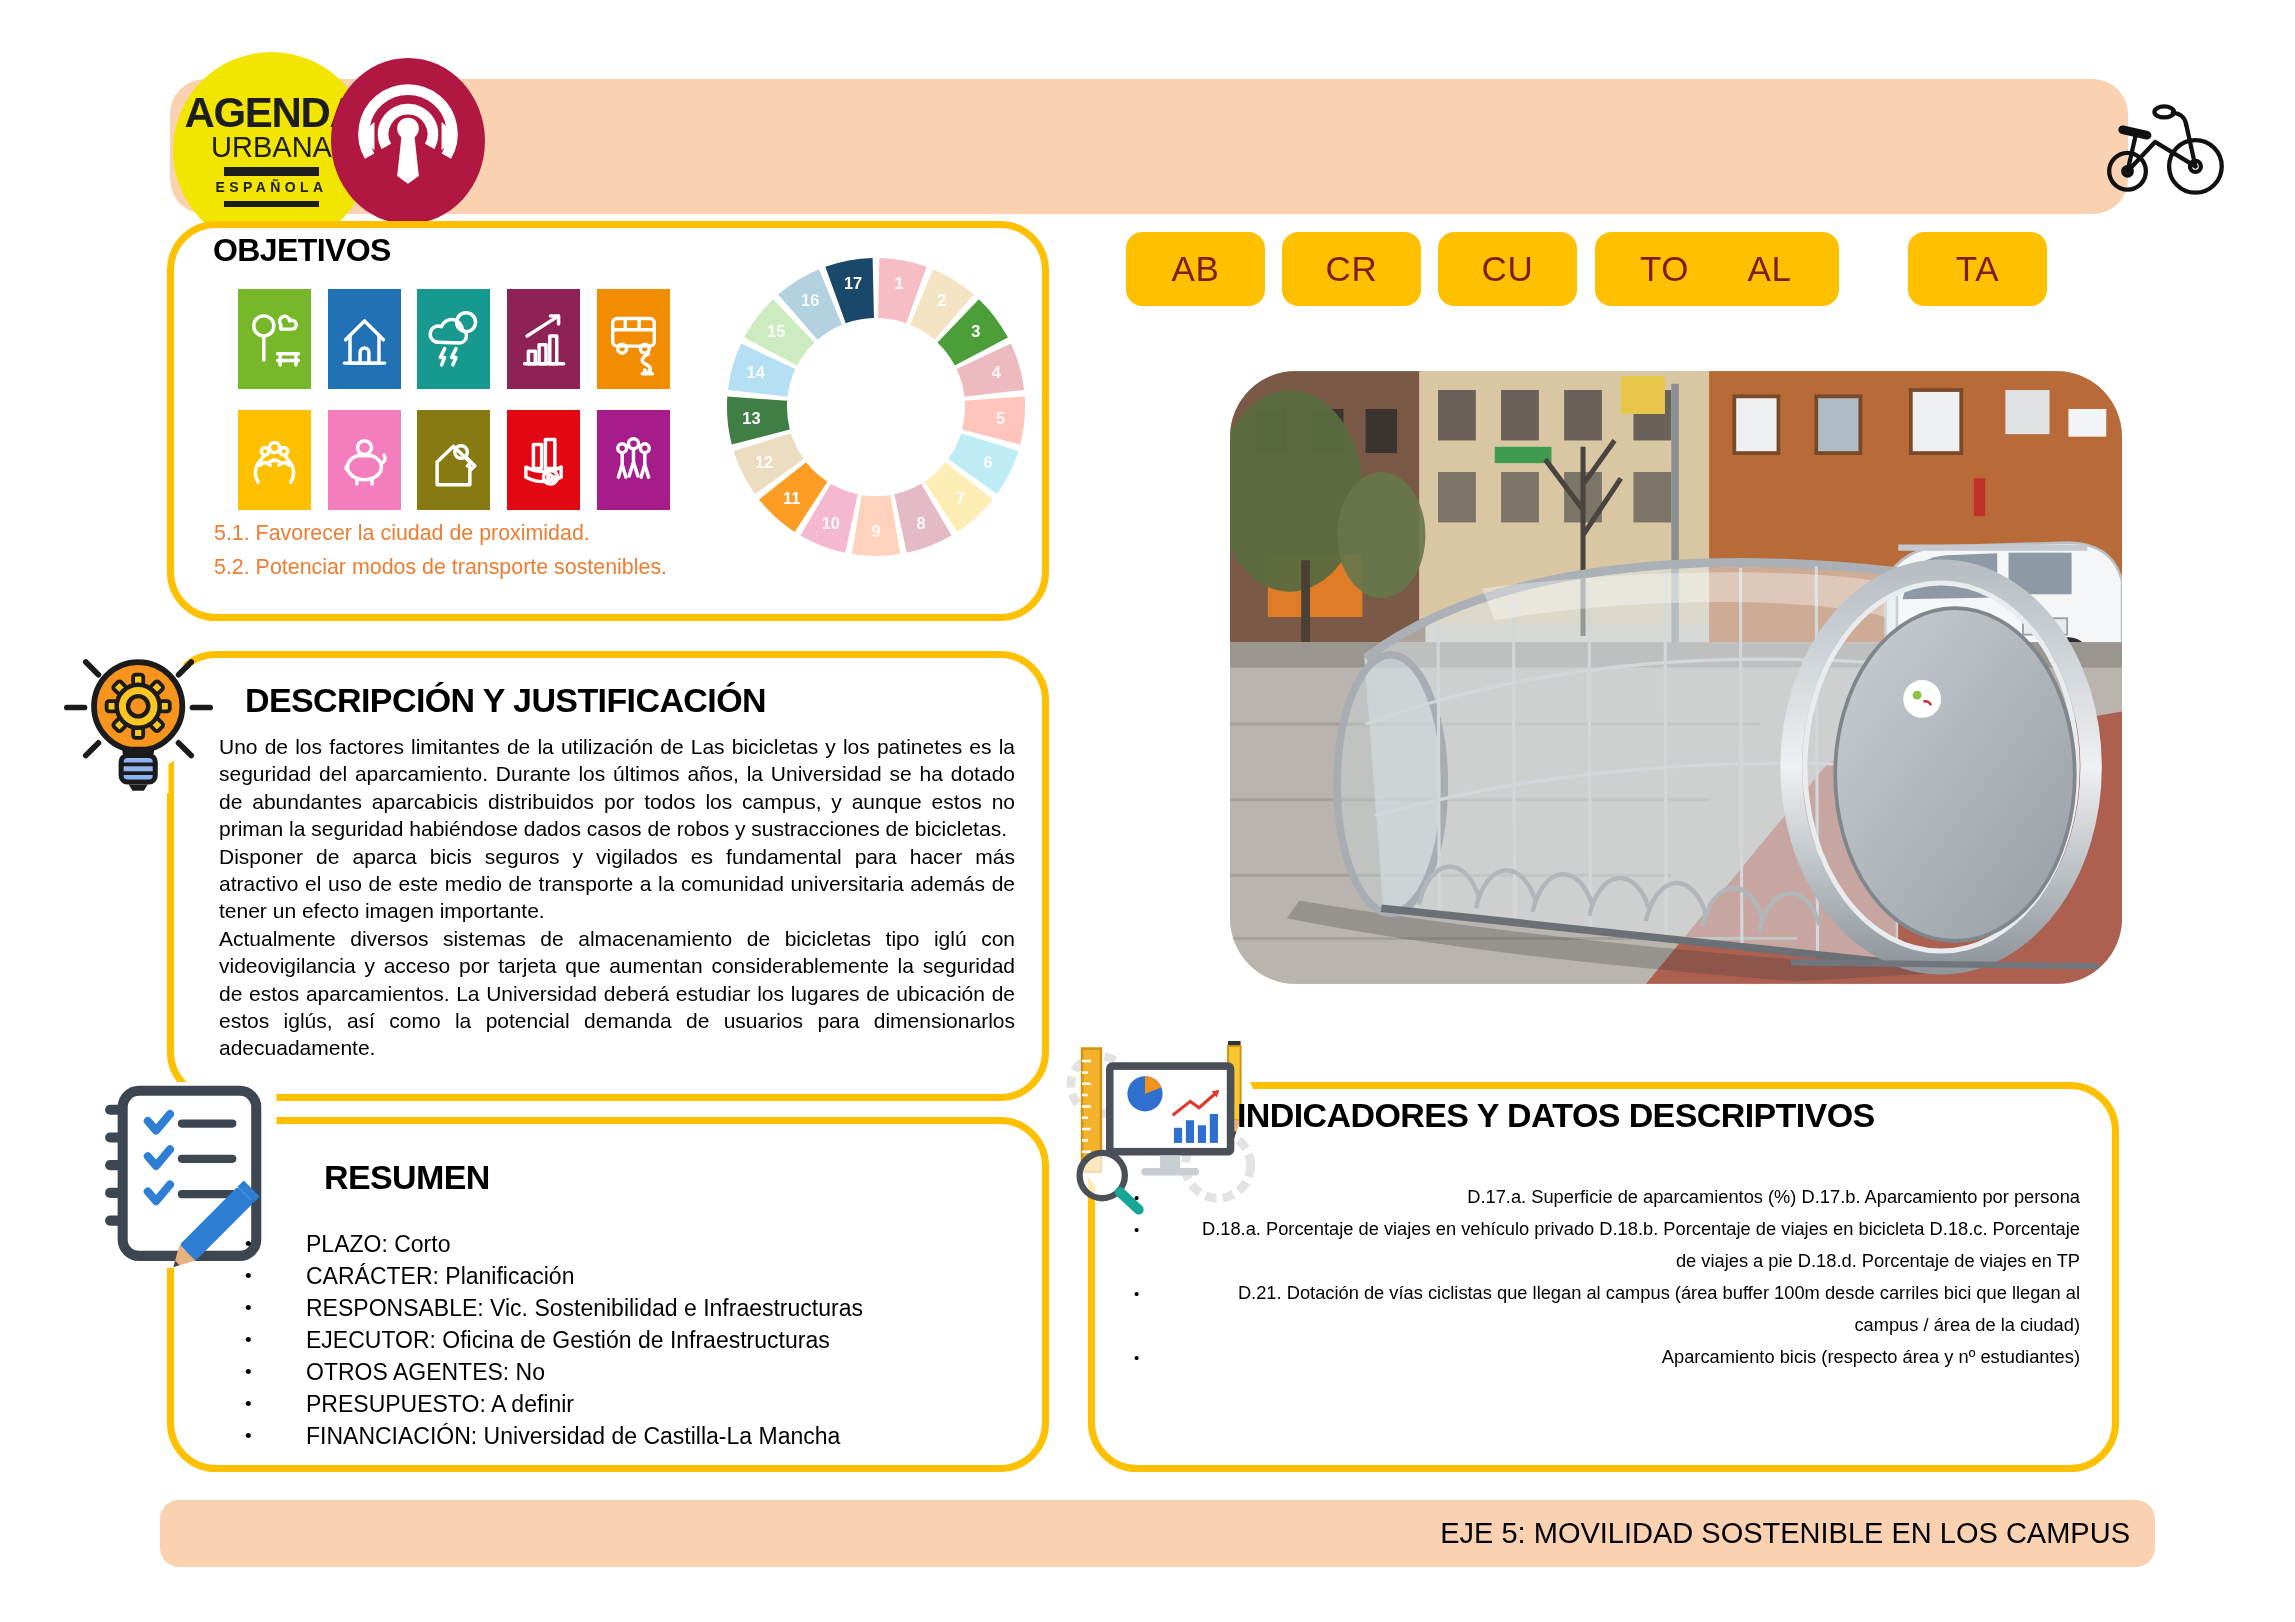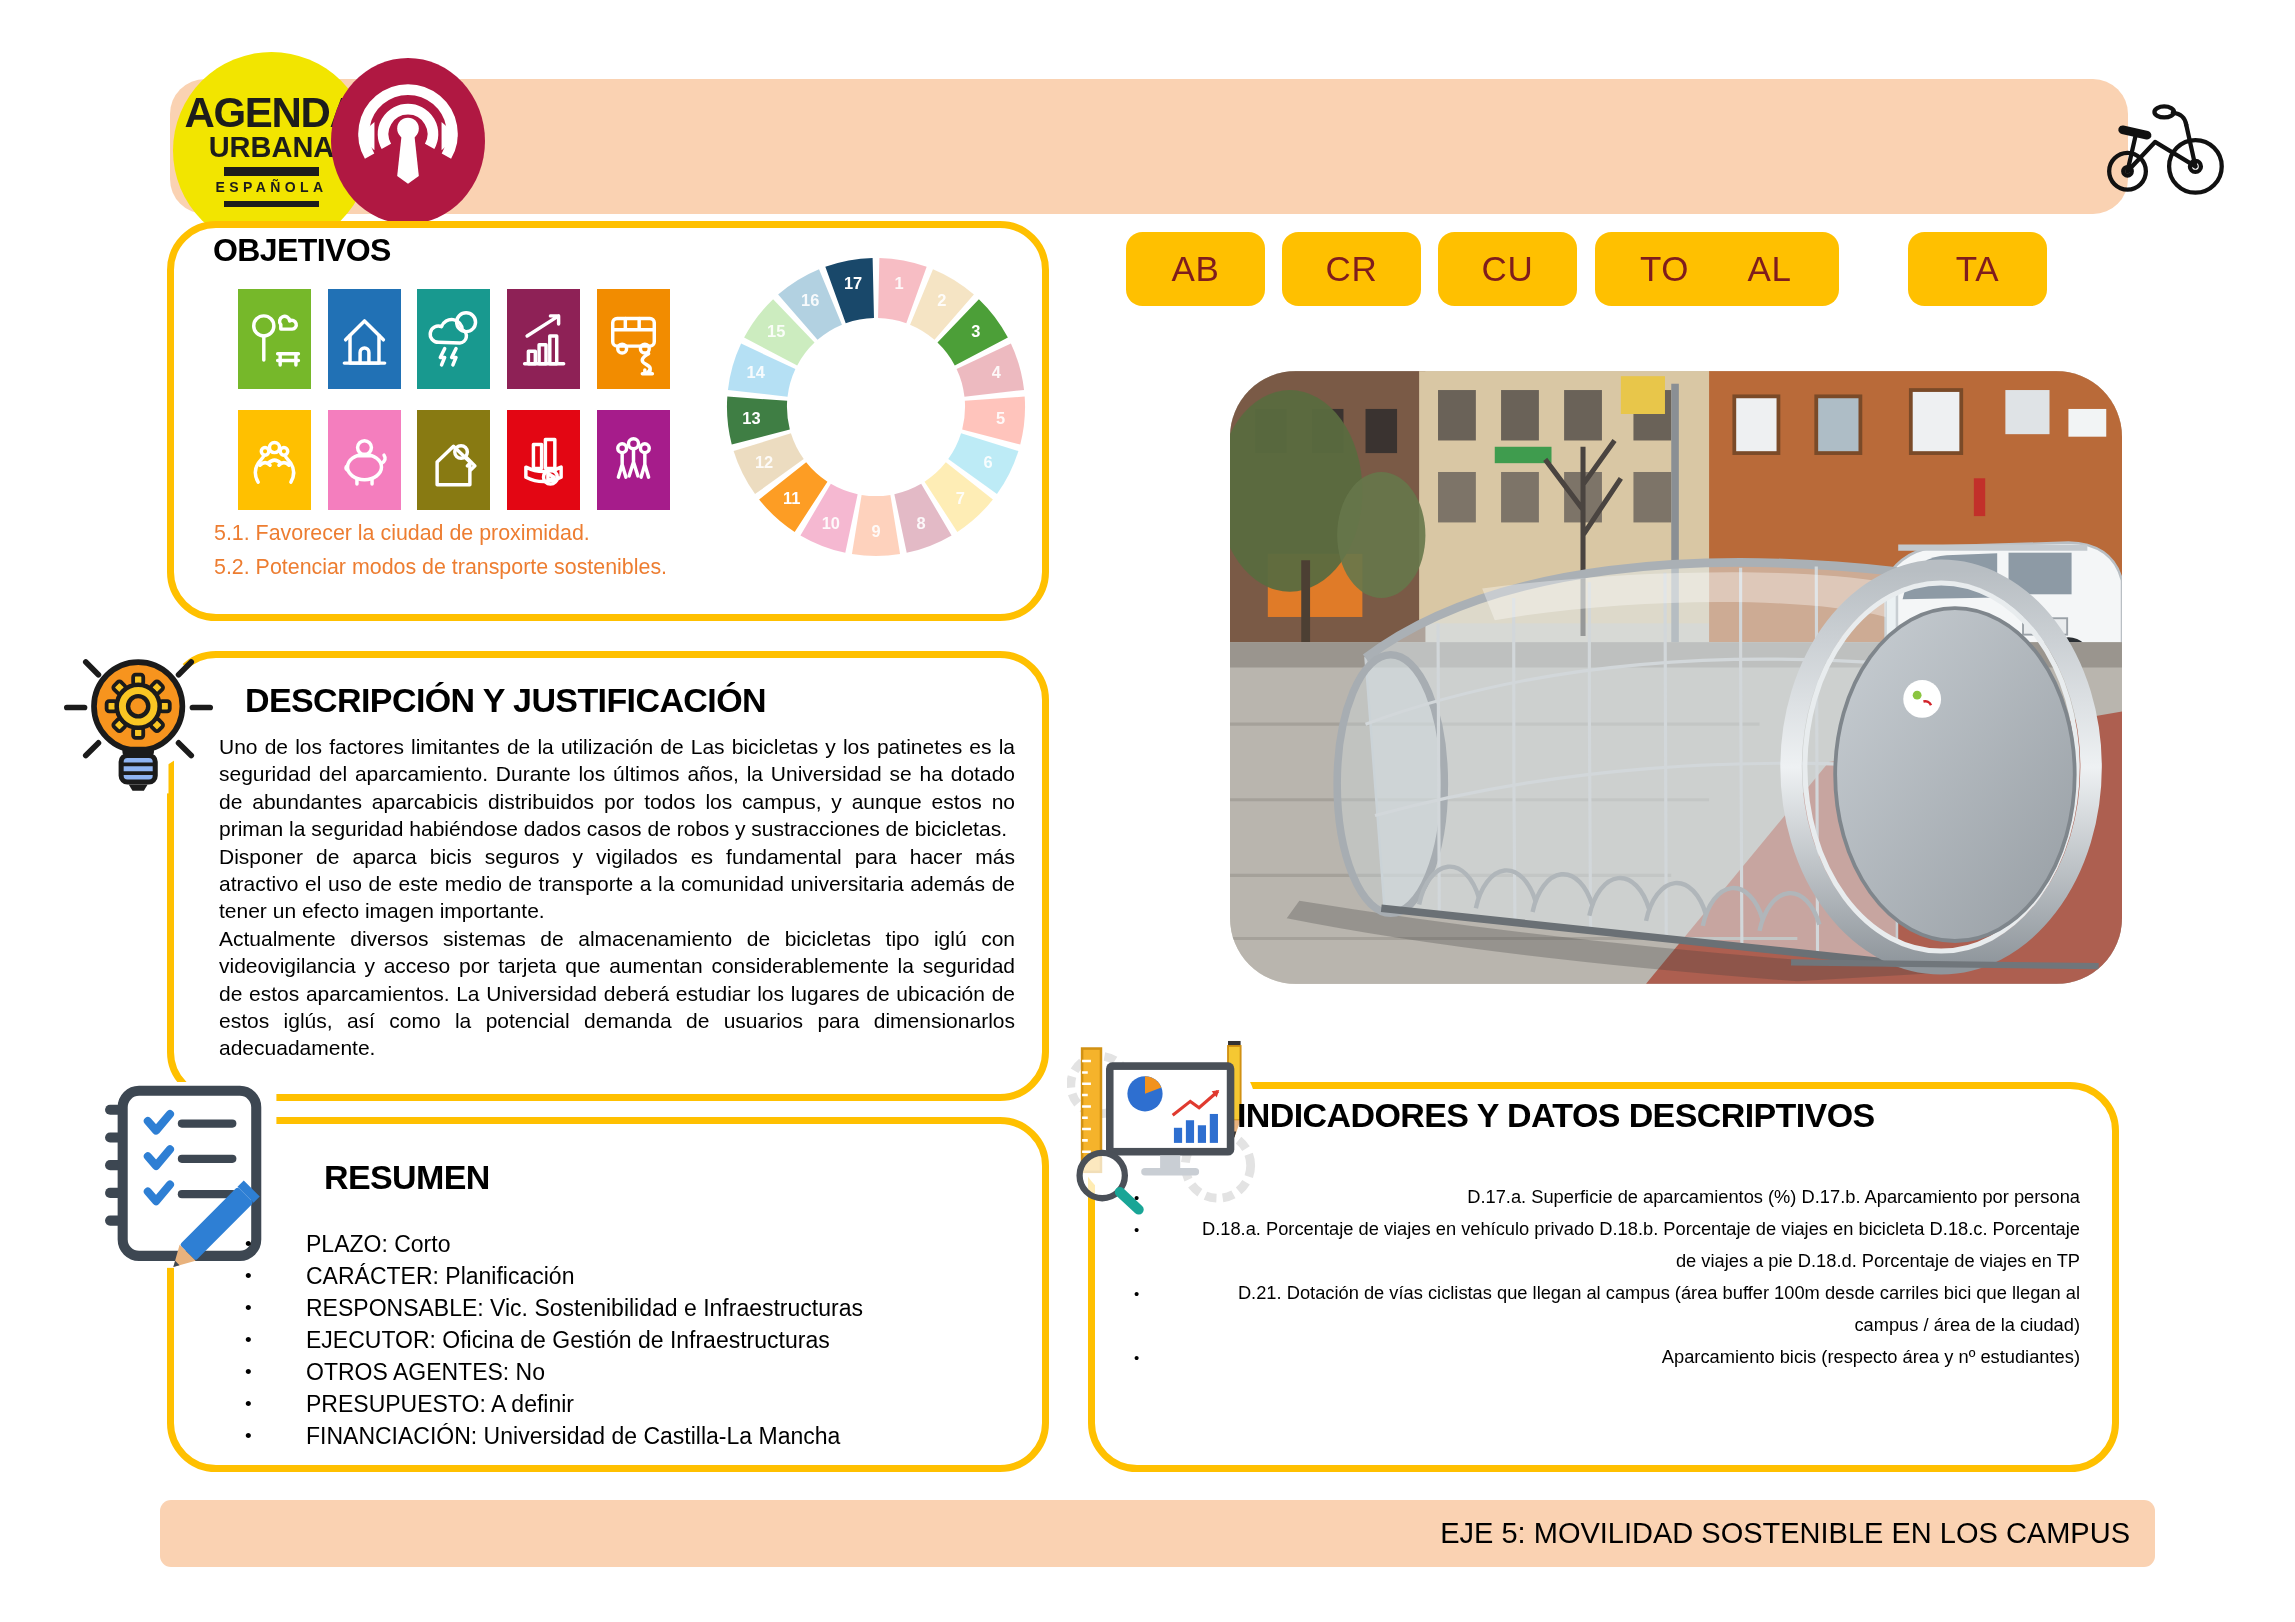--- a/index.html
+++ b/index.html
@@ -4,21 +4,21 @@
 <style>
   html,body{margin:0;padding:0;background:#fff;}
   body{width:2295px;height:1623px;font-family:"Liberation Sans",sans-serif;}
   .page{position:relative;width:2295px;height:1623px;background:#fff;overflow:hidden;}
   .abs{position:absolute;}
   
   .header-band{left:170px;top:79px;width:1958px;height:135px;background:#FAD2B2;border-radius:35px;}
   .header-title{left:550px;top:95px;width:1577px;font-size:33px;font-weight:bold;color:#000;line-height:58px;letter-spacing:-0.6px;}
   .agenda-circle{left:173px;top:52px;width:197px;height:197px;border-radius:50%;background:#F2E500;display:flex;flex-direction:column;align-items:center;justify-content:center;color:#1d1d1b;text-align:center;}
   .agenda-l1{font-size:42px;font-weight:bold;letter-spacing:-1.3px;line-height:38px;}
-  .agenda-l2{font-size:29px;font-weight:bold;letter-spacing:0px;line-height:30px;}
+  .agenda-l2{font-size:29px;font-weight:normal;letter-spacing:0px;line-height:30px;}
   .agenda-bar{width:95px;height:8.8px;background:#1d1d1b;margin:5px 0 3.8px 0;}
   .agenda-l3{font-size:14px;font-weight:bold;letter-spacing:4.4px;line-height:16.4px;}
   .agenda-bar2{width:95px;height:6.3px;background:#1d1d1b;margin-top:5px;}
   .uclm-circle{left:331px;top:58px;width:154px;height:166px;border-radius:50%;background:#B01842;display:flex;align-items:center;justify-content:center;}
   .bike-icon{left:2095px;top:93px;width:136px;height:104px;}
   
   .ybox{border:7px solid #FFC000;border-radius:49px;background:#fff;}
   .objetivos-box{left:167px;top:221px;width:868px;height:386px;}
   .sec-title{font-weight:bold;color:#000;letter-spacing:-0.6px;}
   .objetivos-title{left:213px;top:232px;font-size:32px;}
@@ -44,21 +44,21 @@
   .res-item::before{content:"•";position:absolute;left:0;top:0;font-size:19px;}
   .notebook-icon{left:100px;top:1082px;width:189px;height:189px;}
   
   .ind-box{left:1088px;top:1082px;width:1017px;height:376px;}
   .ind-title{left:1237px;top:1096px;font-size:34px;}
   .ind-list{left:1134px;top:1181px;width:946px;text-align:right;}
   .ind-item{position:relative;padding-left:50px;font-size:18.3px;line-height:32px;color:#000;}
   .ind-item::before{content:"•";position:absolute;left:0;top:0.6px;font-size:15px;}
   .ind-icon{left:1067px;top:1027px;width:195px;height:189px;}
   
-  .footer-band{left:160px;top:1500px;width:1995px;height:67px;background:#FAD2B2;border-radius:11px;display:flex;align-items:center;justify-content:flex-end;padding-right:25px;box-sizing:border-box;}
+  .footer-band{left:160px;top:1500px;width:1995px;height:67px;background:#FAD2B2;border-radius:19px;display:flex;align-items:center;justify-content:flex-end;padding-right:25px;box-sizing:border-box;}
   .footer-text{font-size:29px;color:#000;letter-spacing:0px;}
 </style>
 </head>
 <body>
 
 <div class="page">
 
   <div class="abs header-band"></div>
 
   <div class="abs agenda-circle">

